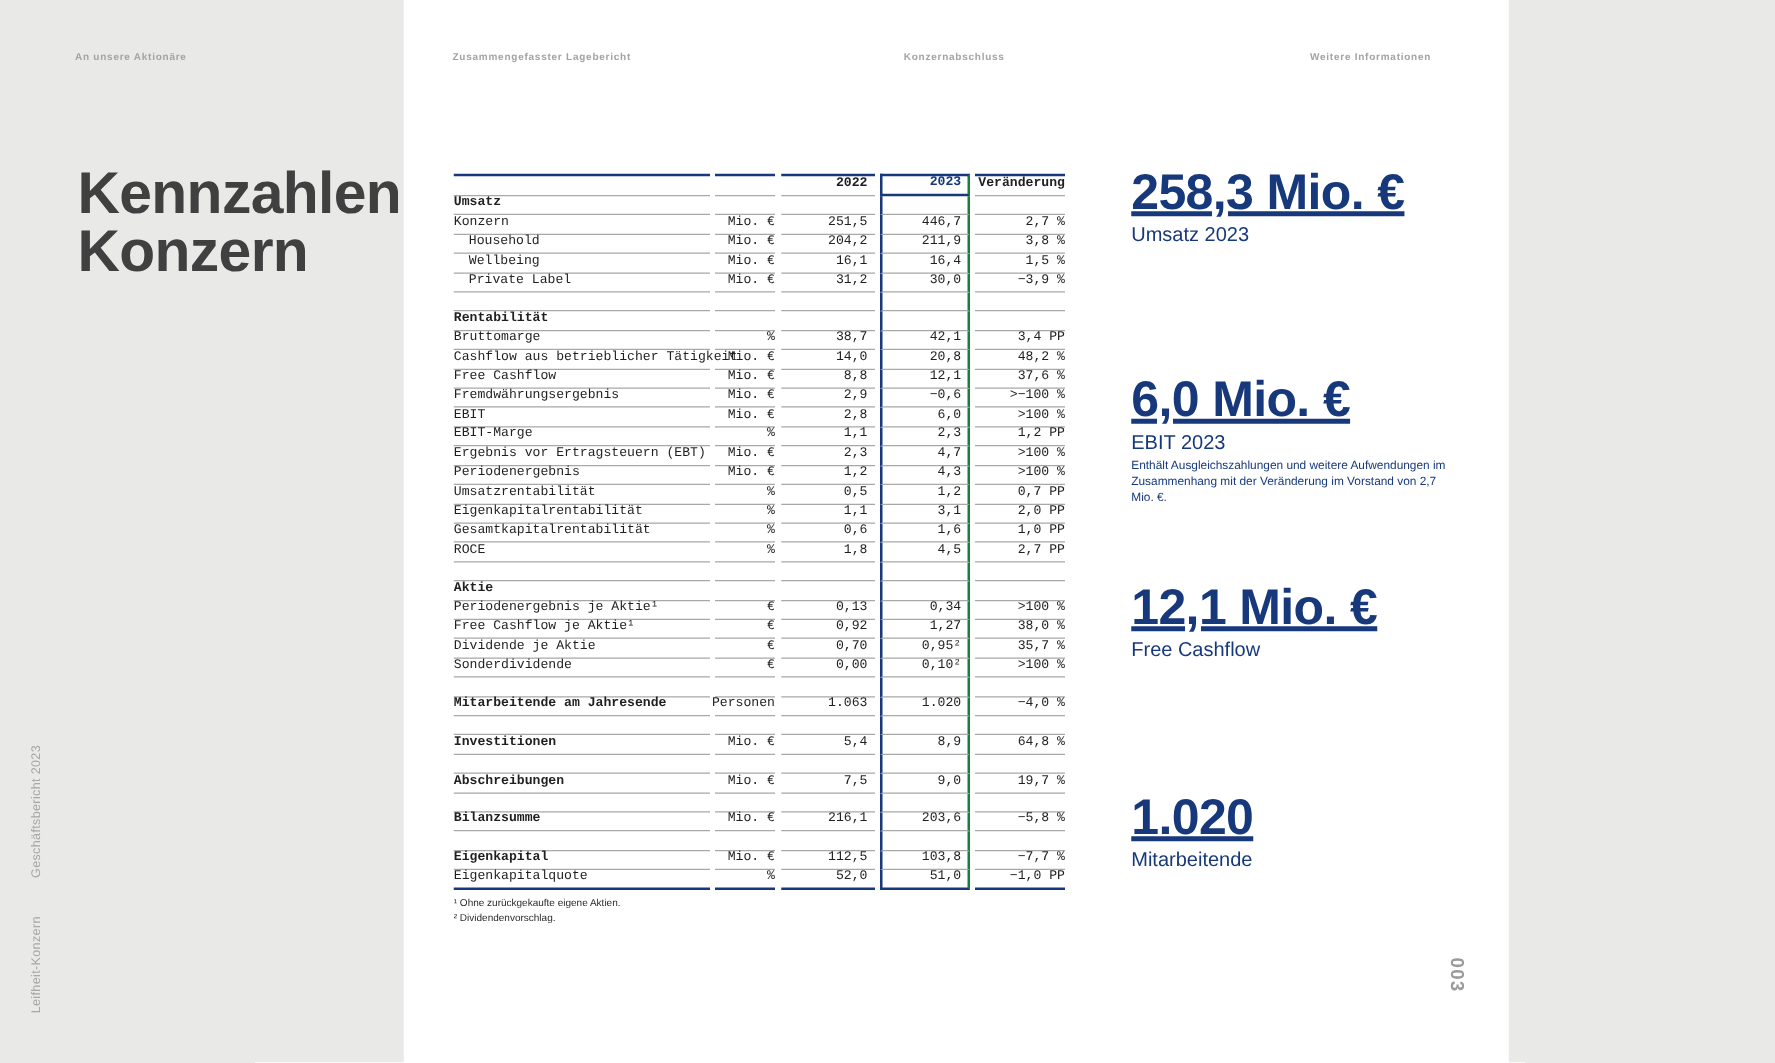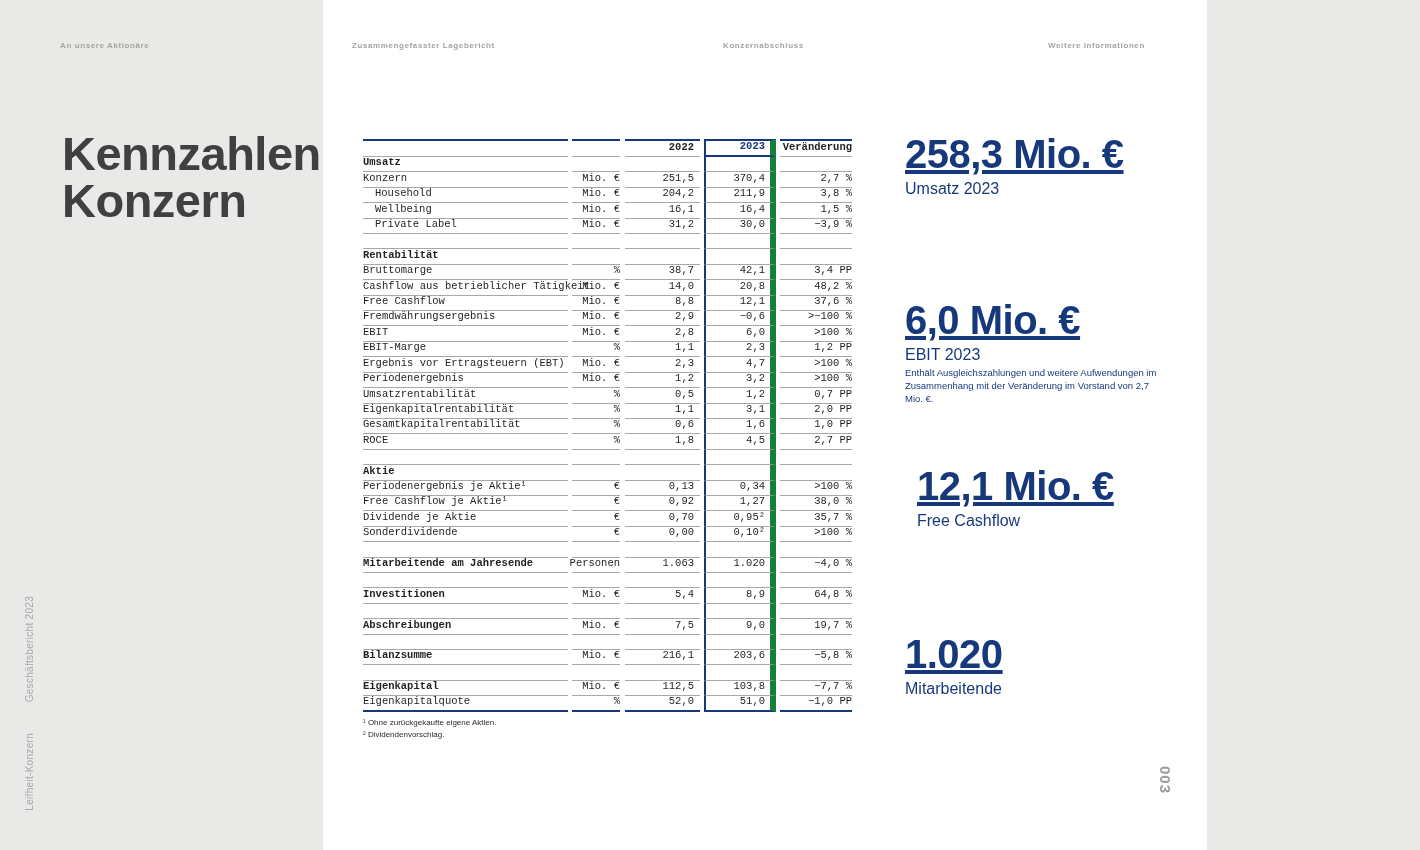--- a/index.html
+++ b/index.html
@@ -6,21 +6,21 @@
   html,body { width:1420px; height:850px; }
   body { font-family:"Liberation Sans", sans-serif; background:#ffffff; position:relative; overflow:hidden; }
 
   .panel { position:absolute; top:0; height:850px; background:#e9e9e8; }
   .panel-left { left:0; width:323px; }
   .panel-right { left:1207px; width:213px; }
 
   
   .nav-item { position:absolute; top:41px; font-size:8px; font-weight:bold; letter-spacing:0.6px;
               color:#a3a3a1; white-space:nowrap; }
-  .nav-1 { left:60px; } .nav-2 { left:352px; } .nav-3 { left:723px; } .nav-4 { left:1048px; }
+  .nav-1 { left:60px; } .nav-2 { left:362px; } .nav-3 { left:723px; } .nav-4 { left:1048px; }
 
   
   .page-title { position:absolute; left:62px; top:130px; color:#404040; font-weight:bold;
                 font-size:47px; line-height:47px; letter-spacing:-0.5px; }
 
   
   .vtext { position:absolute; writing-mode:vertical-rl; transform:rotate(180deg);
            font-size:10px; letter-spacing:0.3px; color:#a7a7a7; white-space:nowrap; }
   .vt-1 { left:24px; top:596px; }
   .vt-2 { left:24px; top:733px; }
@@ -32,36 +32,36 @@
   .row { display:flex; height:15.42px; align-items:flex-end; }
   .row.header { height:18px; }
   .c { border-bottom:1px solid #a8a8a8; font-size:10.5px; line-height:13px;
        color:#1f1f1f; padding-bottom:2px; white-space:nowrap; overflow:visible; height:100%;
        display:flex; align-items:flex-end; }
   .num { justify-content:flex-end; text-align:right; }
   .lbl   { width:205px; margin-right:4px; }
   .unit  { width:48px;  margin-right:5px; justify-content:flex-end; }
   .v22   { width:75px;  margin-right:4px; padding-right:6px; }
   .v23   { width:72px;  margin-right:4px; padding-right:5px;
-           border-left:2px solid #17397c; border-right:6px solid #15803d; }
+           border-left:2px solid #17397c; border-right:2px solid #15803d; }
   .chg   { width:72px; }
   .row.header .c { border-top:2px solid #17397c; font-weight:bold; }
   .row.header .v23 { border-bottom:2px solid #17397c; color:#17397c; }
   .row.last .c { border-bottom:2px solid #17397c; }
   .row.section .lbl, .row.bold .lbl { font-weight:bold; }
   .row.indent .lbl { padding-left:12px; }
 
   .footnotes { position:absolute; left:363px; top:717px; font-size:8px; line-height:11.5px; color:#2a2a2a; }
 
   
   .highlights { position:absolute; left:905px; top:0; width:290px; }
   .highlight { position:absolute; left:0; }
   .highlight:nth-child(1) { top:134px; }
   .highlight:nth-child(2) { top:300px; }
-  .highlight:nth-child(3) { top:466px;margin-left:12px; }
+  .highlight:nth-child(3) { top:466px; }
   .highlight:nth-child(4) { top:634px; }
   .hl-value { font-size:40px; font-weight:bold; color:#17397c; letter-spacing:-0.5px; line-height:40px;text-decoration:underline; }
   .hl-label { font-size:16px; color:#17397c; margin-top:6px; }
   .hl-note  { width:258px; font-size:9.5px; line-height:13px; color:#17397c; margin-top:2px; }
 </style>
 </head>
 <body>
 
 <div class="panel panel-left"></div>
 <div class="panel panel-right"></div>
@@ -92,21 +92,21 @@
       <div class="c lbl">Umsatz</div>
       <div class="c unit"></div>
       <div class="c v22 num"></div>
       <div class="c v23 num"></div>
       <div class="c chg num"></div>
     </div>
     <div class="row data">
       <div class="c lbl">Konzern</div>
       <div class="c unit">Mio. €</div>
       <div class="c v22 num">251,5</div>
-      <div class="c v23 num">370,4</div>
+      <div class="c v23 num">446,7</div>
       <div class="c chg num">2,7 %</div>
     </div>
     <div class="row data indent">
       <div class="c lbl">Household</div>
       <div class="c unit">Mio. €</div>
       <div class="c v22 num">204,2</div>
       <div class="c v23 num">211,9</div>
       <div class="c chg num">3,8 %</div>
     </div>
     <div class="row data indent">
@@ -183,21 +183,21 @@
       <div class="c lbl">Ergebnis vor Ertragsteuern (EBT)</div>
       <div class="c unit">Mio. €</div>
       <div class="c v22 num">2,3</div>
       <div class="c v23 num">4,7</div>
       <div class="c chg num">&gt;100 %</div>
     </div>
     <div class="row data">
       <div class="c lbl">Periodenergebnis</div>
       <div class="c unit">Mio. €</div>
       <div class="c v22 num">1,2</div>
-      <div class="c v23 num">3,2</div>
+      <div class="c v23 num">4,3</div>
       <div class="c chg num">&gt;100 %</div>
     </div>
     <div class="row data">
       <div class="c lbl">Umsatzrentabilität</div>
       <div class="c unit">%</div>
       <div class="c v22 num">0,5</div>
       <div class="c v23 num">1,2</div>
       <div class="c chg num">0,7 PP</div>
     </div>
     <div class="row data">

